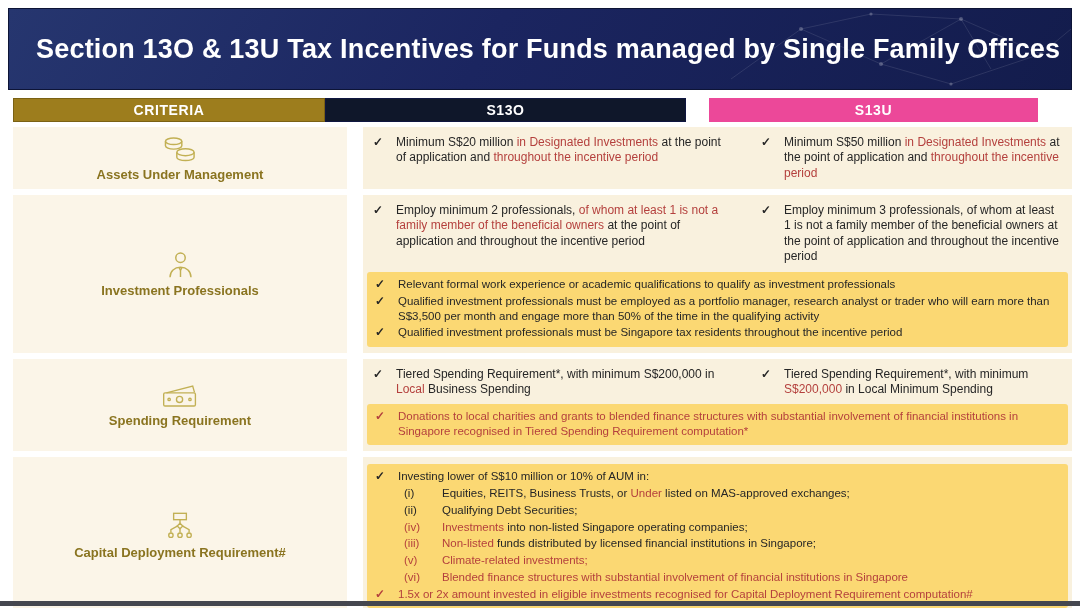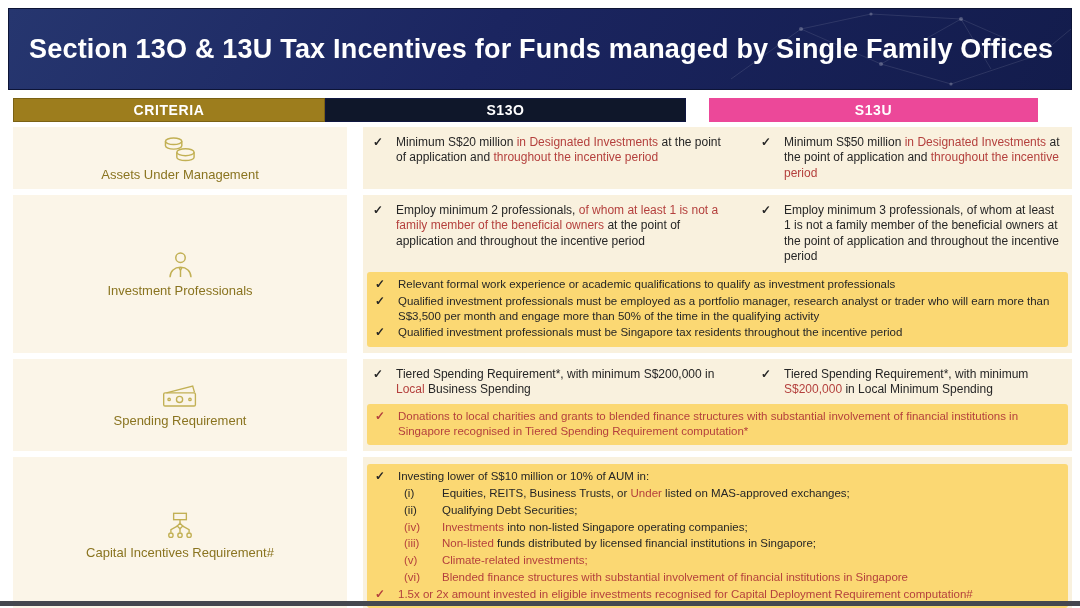--- a/index.html
+++ b/index.html
@@ -2,36 +2,36 @@
 <html><head>
 <meta charset="utf-8">
 <style>
   html,body{margin:0;padding:0;background:#e8e8e8;}
   .page{width:1080px;height:608px;background:#ffffff;position:relative;overflow:hidden;
         font-family:"Liberation Sans",sans-serif;-webkit-font-smoothing:antialiased;}
   
   .banner{margin:8px 8px 0 8px;height:80px;position:relative;overflow:hidden;
           background:linear-gradient(120deg,#26366f 0%,#1b2560 45%,#131c4c 100%);
           display:flex;align-items:center;border:1px solid #0d1436;}
-  .banner h1{color:#ffffff;font-size:27px;font-weight:bold;margin:8px;padding-left:12px;
+  .banner h1{color:#ffffff;font-size:27px;font-weight:bold;margin:15px;padding-left:12px;
              letter-spacing:.2px;white-space:nowrap;}
   .plexus{position:absolute;right:0;top:0;height:100%;opacity:.8;pointer-events:none;}
   
   .cols-header{display:flex;margin:8px 0 5px 0;}
   .col-h{height:22px;display:flex;align-items:center;justify-content:center;color:#fff;
          font-weight:bold;font-size:14px;letter-spacing:.6px;}
   .col-h.criteria{background:#9d7d1d;border:1px solid #7a6114;width:310px;margin-left:13px;}
   .col-h.s13o{background:#0f172a;border:1px solid #0f1640;width:359px;}
   .col-h.s13u{background:#ec4899;border:1px solid #ec4899;width:327px;margin-left:23px;}
   
   .row{display:flex;margin:0 8px 6px 13px;}
   .crit{width:326px;background:#fbf5e8;display:flex;flex-direction:column;align-items:center;
         justify-content:center;padding:4px;flex:none;}
   .crit .icon{margin-bottom:2px;line-height:0;}
-  .crit .lbl{color:#8a7420;font-weight:normal;font-size:13px;text-align:center;}
+  .crit .lbl{color:#8a7420;font-weight:bold;font-size:13px;text-align:center;}
   .content{flex:1;margin-left:16px;background:#f9f1de;padding:4px 2px;}
   .twocol{display:flex;}
   .sub-o{width:368px;flex:none;padding:3px 0 3px 8px;box-sizing:border-box;}
   .sub-u{flex:1;padding:3px 6px 3px 28px;}
   .item{display:flex;align-items:flex-start;padding:1px 0;font-size:12px;line-height:1.28;}
   .item .check{width:15px;margin-right:8px;flex:none;font-size:12px;font-weight:bold;}
   .item .marker{width:38px;flex:none;}
   .item.sub{padding-left:29px;}
   .txt{flex:1;}
   .c-dark{color:#262626;}
@@ -175,21 +175,21 @@
         <div class="crit">
           <span class="icon"><svg viewBox="0 0 44 36" width="40" height="33" fill="none" stroke="#c2b054" stroke-width="1.5">
               <rect x="15" y="3.5" width="14" height="7"></rect>
               <path d="M22 10.5v4"></path>
               <path d="M22 14.5l3 3-3 3-3-3z"></path>
               <path d="M22 20.5v4M19 17.5l-7 4v3M25 17.5l7 4v3"></path>
               <circle cx="12" cy="27.5" r="2.4"></circle>
               <circle cx="22" cy="27.5" r="2.4"></circle>
               <circle cx="32" cy="27.5" r="2.4"></circle>
             </svg></span>
-          <div class="lbl">Capital Incentives Requirement#</div>
+          <div class="lbl">Capital Deployment Requirement#</div>
         </div>
         <div class="content">
           <div class="shared">
             <div class="item">
               <span class="check c-dark">✓</span>
               <span class="txt"><span class="c-dark">Investing lower of S$10 million or 10% of AUM in:</span></span>
             </div>
             <div class="item sub">
               <span class="marker c-dark">(i)</span>
               <span class="txt"><span class="c-dark">Equities, REITS, Business Trusts, or </span><span class="c-red">Under</span><span class="c-dark"> listed on MAS-approved exchanges;</span></span>

